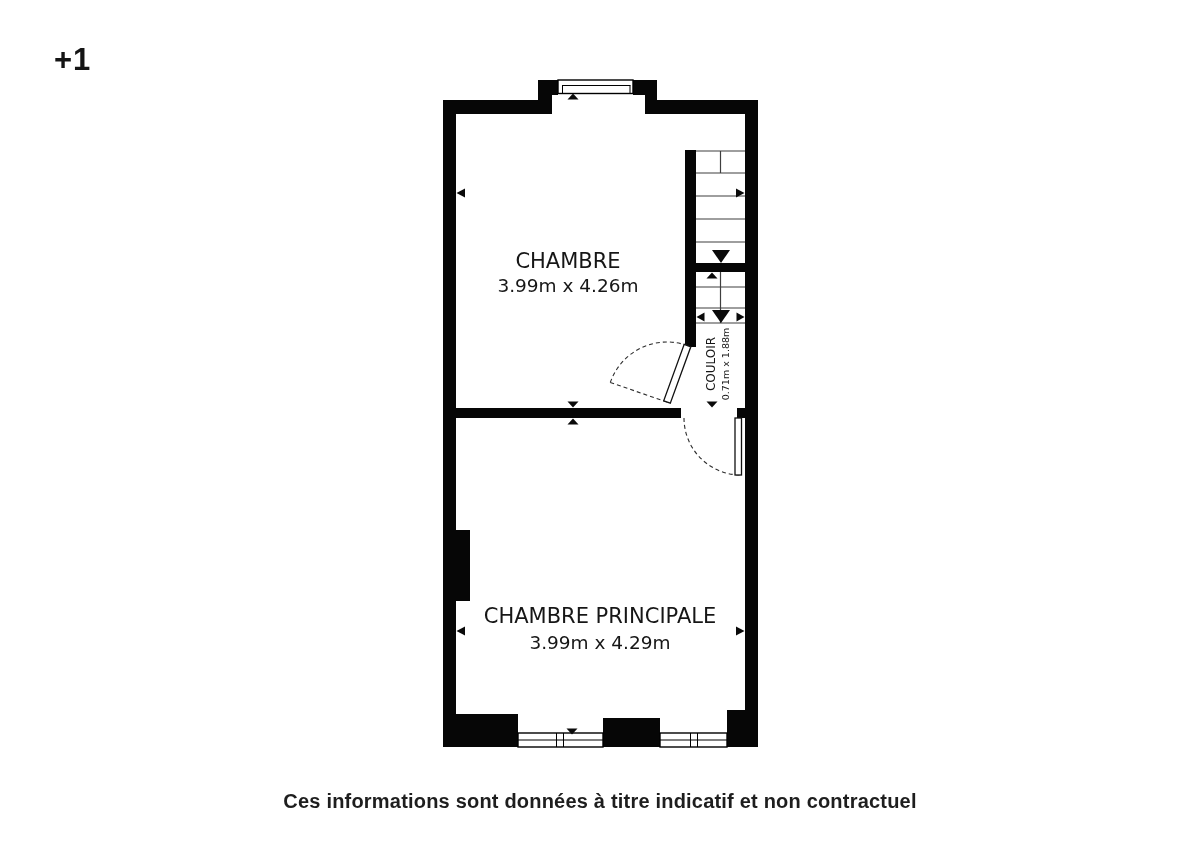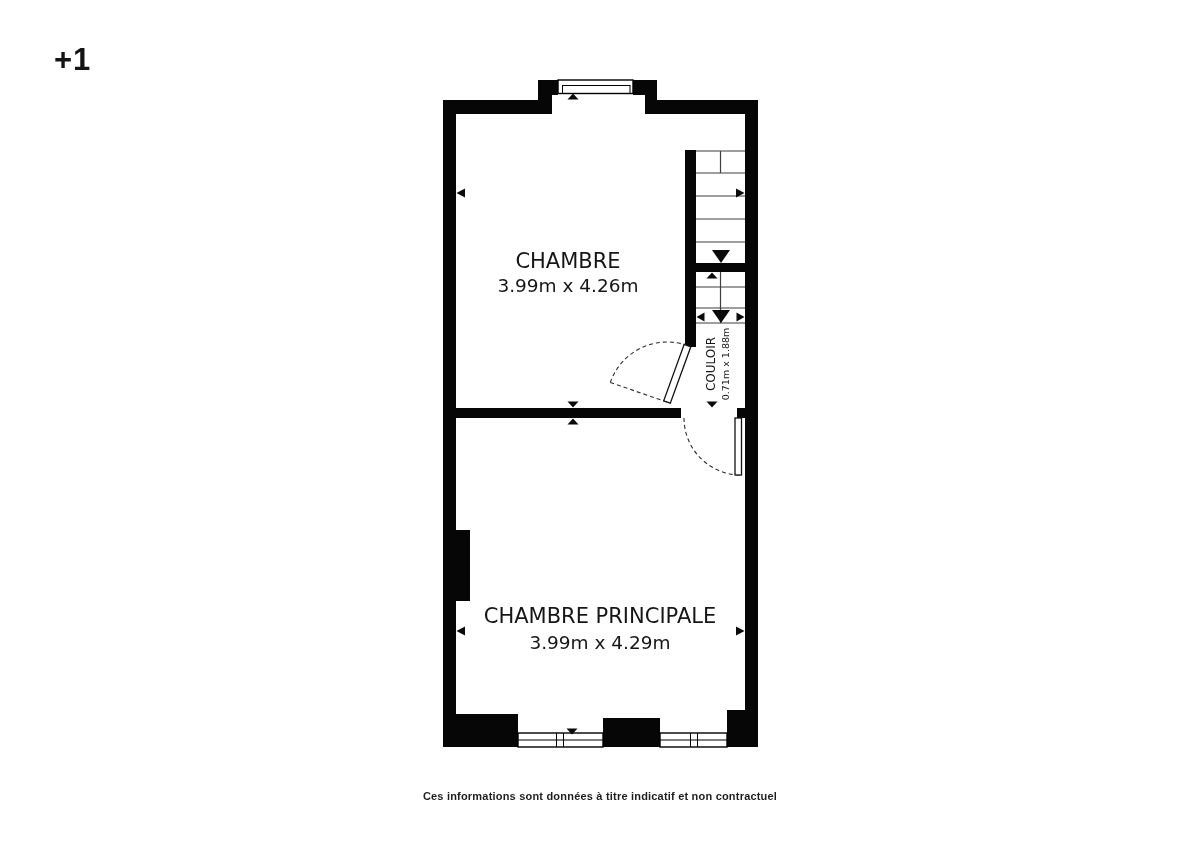--- a/index.html
+++ b/index.html
@@ -62,21 +62,21 @@
   .door-leaf{fill:#ffffff;stroke:#111111;stroke-width:1.3;}
   .dim-arrow{fill:#0a0a0a;}
   .stair-arrow{fill:#0a0a0a;}
   .footer{
     position:absolute;
     left:0;
     top:790px;
     width:1200px;
     text-align:center;
     font-family:"Liberation Sans", sans-serif;
-    font-size:11px;
+    font-size:20px;
     font-weight:700;
     color:#1e1e1e;
     letter-spacing:0.2px;
   }
 </style>
 </head>
 <body>
 
 <div class="stage">
 

